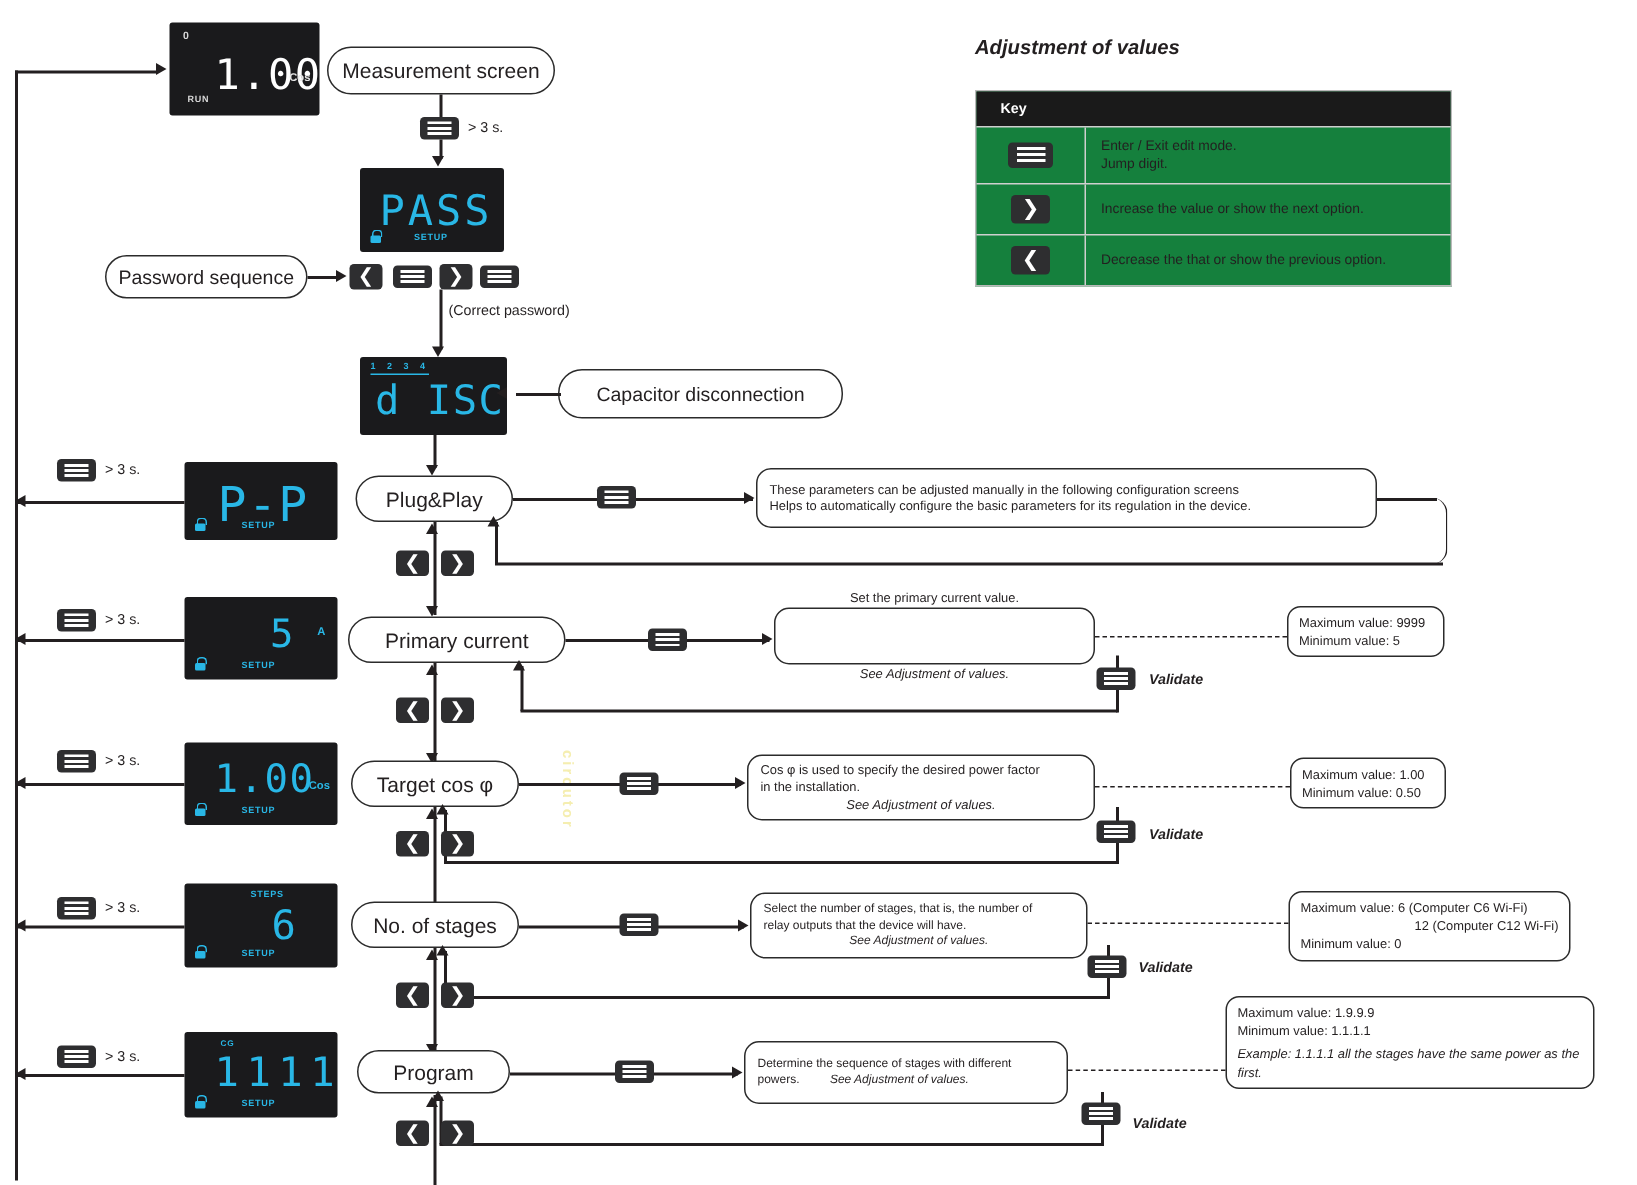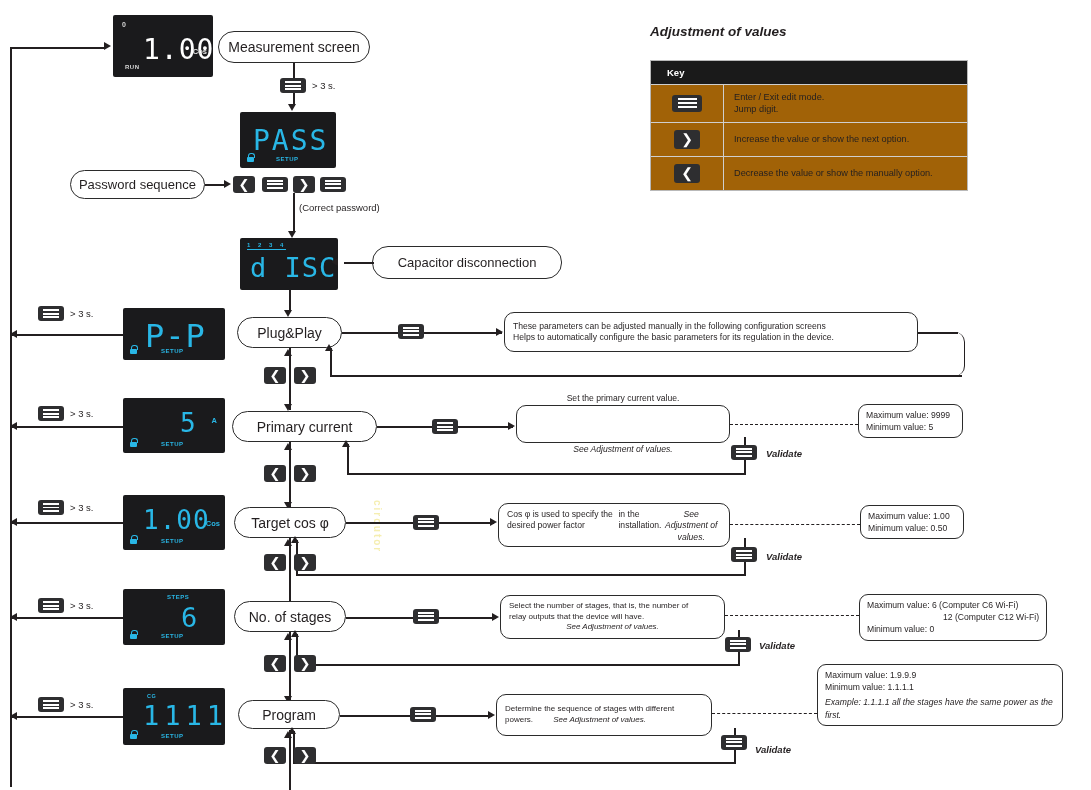--- a/index.html
+++ b/index.html
@@ -51,21 +51,21 @@
   .dash{position:absolute;height:0;border-top:1.6px dashed #231f20;}
   .arw{position:absolute;width:0;height:0;}
   .arw.r{border-left:7px solid #231f20;border-top:4.5px solid transparent;border-bottom:4.5px solid transparent;}
   .arw.l{border-right:7px solid #231f20;border-top:4.5px solid transparent;border-bottom:4.5px solid transparent;}
   .arw.d{border-top:7px solid #231f20;border-left:4.5px solid transparent;border-right:4.5px solid transparent;}
   .arw.u{border-bottom:7px solid #231f20;border-left:4.5px solid transparent;border-right:4.5px solid transparent;}
   .corner{position:absolute;border:1.6px solid #231f20;background:transparent;}
 
   
   .ktitle{position:absolute;font-style:italic;font-weight:bold;font-size:13.5px;}
-  .ktable{position:absolute;border:1px solid #b9b9b9;background:#a16207;box-sizing:border-box;}
+  .ktable{position:absolute;border:1px solid #b9b9b9;background:#15803d;box-sizing:border-box;}
   .khead{background:#1a1a1a;color:#fff;font-size:9.5px;font-weight:bold;
          padding:6px 0 6px 16px;}
   .krow{display:flex;border-top:1px solid #cfcfcf;align-items:stretch;}
   .kcell-icon{width:72px;display:flex;align-items:center;justify-content:center;
          border-right:1px solid #cfcfcf;padding:7px 0;}
   .kcell-txt{flex:1;display:flex;align-items:center;padding:6px 10px;font-size:9.2px;
          line-height:1.35;color:#231f20;}
   .kicon{background:#2e2e30;border-radius:3px;display:flex;align-items:center;justify-content:center;}
   .kicon.menu{width:30px;height:17px;}
   .kicon.menu i{display:block;width:19px;height:10px;
@@ -99,21 +99,21 @@
   <div class="krow">
     <div class="kcell-icon">
       <span class="kicon arrow">❯</span>
     </div>
     <div class="kcell-txt">Increase the value or show the next option.</div>
   </div>
   <div class="krow">
     <div class="kcell-icon">
       <span class="kicon arrow">❮</span>
     </div>
-    <div class="kcell-txt">Decrease the value or show the manually option.</div>
+    <div class="kcell-txt">Decrease the that or show the previous option.</div>
   </div>
 </div>
 
 <div class="lcd white" style="left:113px;top:15px;width:100px;height:62px;">
   <span class="tinyw" style="left:9px;top:6px;font-size:7px;">0</span>
   <span class="seg" style="left:30px;top:18px;font-size:28px;">1.00</span>
   <span class="unit" style="right:6px;top:32px;">Cos</span>
   <span class="tinyw" style="left:12px;bottom:7px;">RUN</span>
 </div>
 <div class="node" style="left:218px;top:31px;width:152px;height:32px;">Measurement screen</div>
@@ -264,21 +264,21 @@
 <div class="arw l" style="left:10px;top:518px;"></div>
 
 <div class="node" style="left:234px;top:507px;width:112px;height:31px;">Target cos φ</div>
 
 <div class="ln hl" style="left:346px;top:522px;width:148px;"></div>
 <div class="kbtn menu" style="left:413px;top:515px;">
     <i></i>
   </div>
 <div class="arw r" style="left:490px;top:518px;"></div>
 
-<div class="note" style="left:498px;top:503px;width:232px;height:44px;display:flex;flex-direction:row;justify-content:center;">
+<div class="note" style="left:498px;top:503px;width:232px;height:44px;display:flex;flex-direction:column;justify-content:center;">
   <div>Cos φ is used to specify the desired power factor</div>
   <div>in the installation.</div>
   <div class="ital" style="text-align:center;">See Adjustment of values.</div>
 </div>
 <div class="dash" style="left:730px;top:524px;width:130px;"></div>
 <div class="minmax" style="left:860px;top:505px;width:104px;">
   <div><b>Maximum value:</b> <span>1.00</span></div>
   <div><b>Minimum value:</b> <span>0.50</span></div>
 </div>
 <div class="ln vl" style="left:744px;top:538px;height:10px;"></div>

